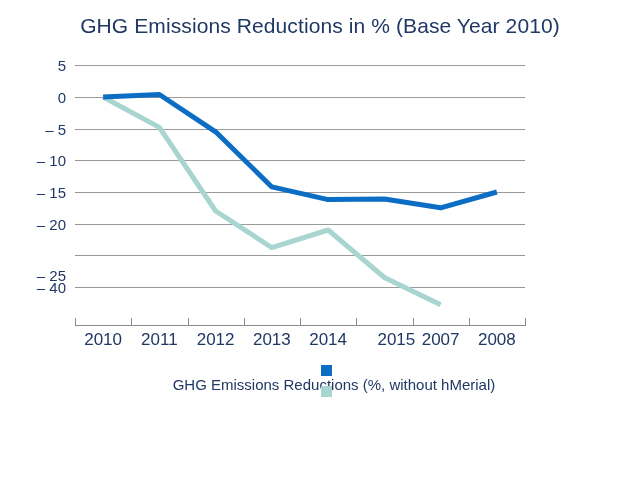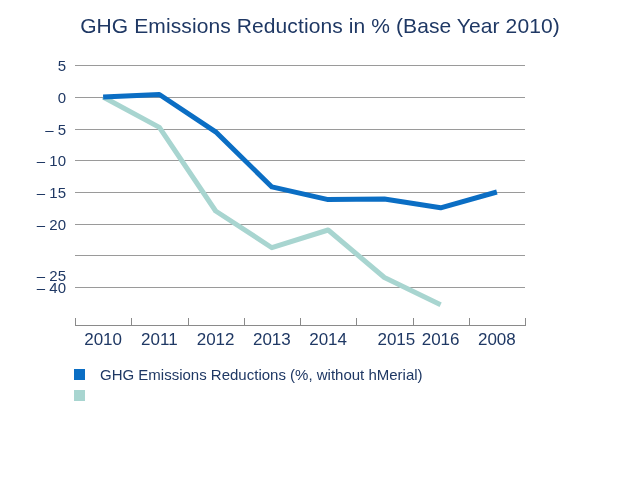--- a/index.html
+++ b/index.html
@@ -96,20 +96,21 @@
     position: absolute;
     left: 74px;
     top: 365px;
     width: 520px;
   }
   .legend-row {
     display: flex;
     align-items: center;
     height: 19px;
     margin-bottom: 2px;
+    flex-direction: column;
   }
   .legend-swatch {
     width: 11px;
     height: 11px;
     margin-right: 15px;
     flex: 0 0 auto;
   }
   .legend-label {
     font-size: 15px;
     color: #1f3864;
@@ -159,21 +160,21 @@
       <div class="xtick" style="left: 468.75px; background: rgb(138, 138, 138);"></div>
       <div class="xtick" style="left: 525px; background: rgb(138, 138, 138);"></div>
     </div>
   <div id="xaxis-labels">
       <div class="xlab" style="left: 103.125px;">2010</div>
       <div class="xlab" style="left: 159.375px;">2011</div>
       <div class="xlab" style="left: 215.625px;">2012</div>
       <div class="xlab" style="left: 271.875px;">2013</div>
       <div class="xlab" style="left: 328.125px;">2014</div>
       <div class="xlab" style="left: 384.375px; margin-left: 12px;">2015</div>
-      <div class="xlab" style="left: 440.625px;">2016</div>
+      <div class="xlab" style="left: 440.625px;">2007</div>
       <div class="xlab" style="left: 496.875px;">2008</div>
     </div>
 
   <svg id="series-svg" viewBox="0 0 640 496">
       <polyline points="103.13,97.00 159.38,127.40 215.63,211.00 271.88,247.73 328.13,230.00 384.38,277.50 440.63,304.73" fill="none" stroke="#A8D5D0" stroke-width="5" stroke-linejoin="round" stroke-linecap="butt"></polyline>
       <polyline points="103.13,97.00 159.38,94.47 215.63,131.83 271.88,186.93 328.13,199.60 384.38,198.97 440.63,207.83 496.88,192.00" fill="none" stroke="#0B6EC4" stroke-width="5" stroke-linejoin="round" stroke-linecap="butt"></polyline>
     </svg>
 
   <div id="legend">
       <div class="legend-row">

